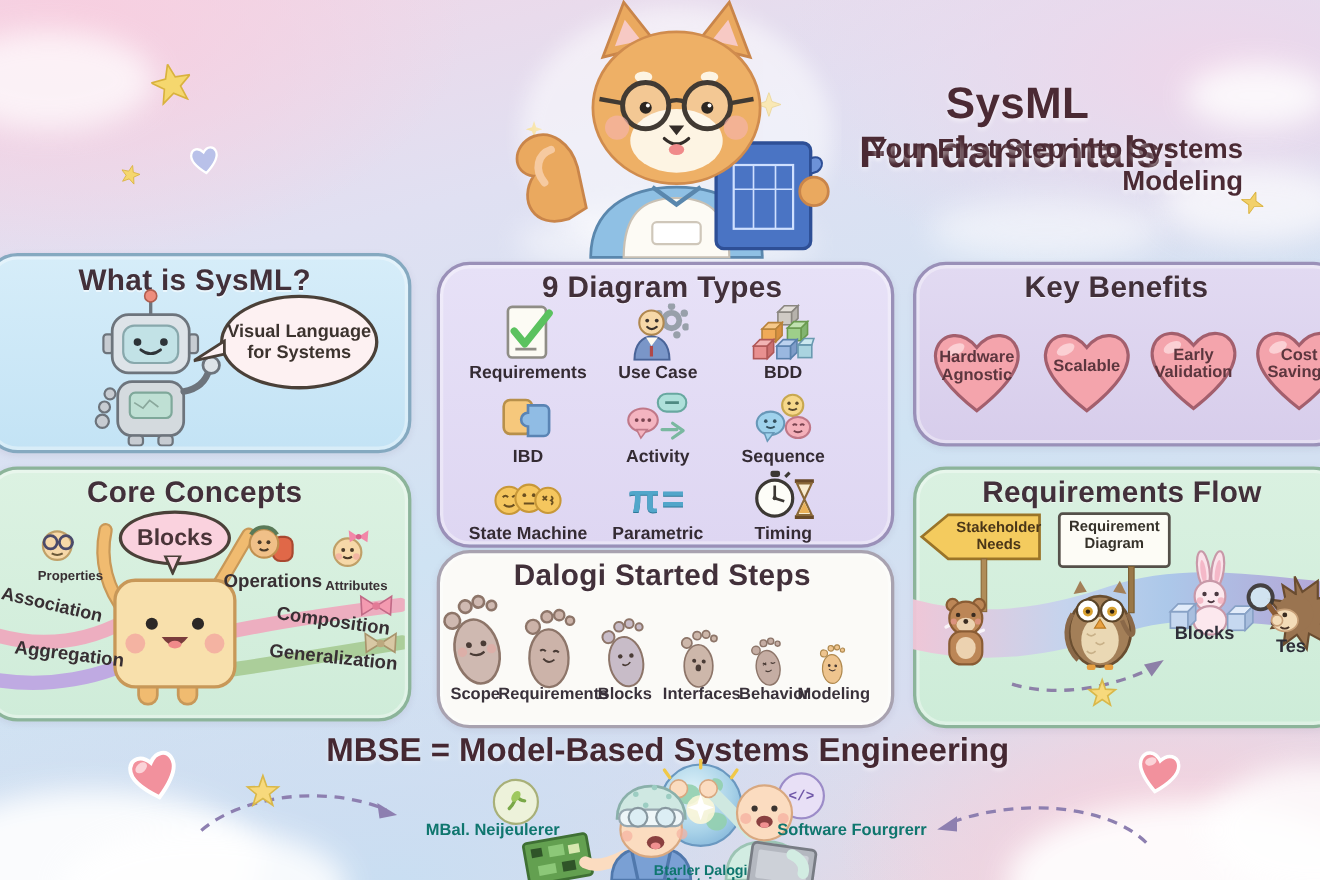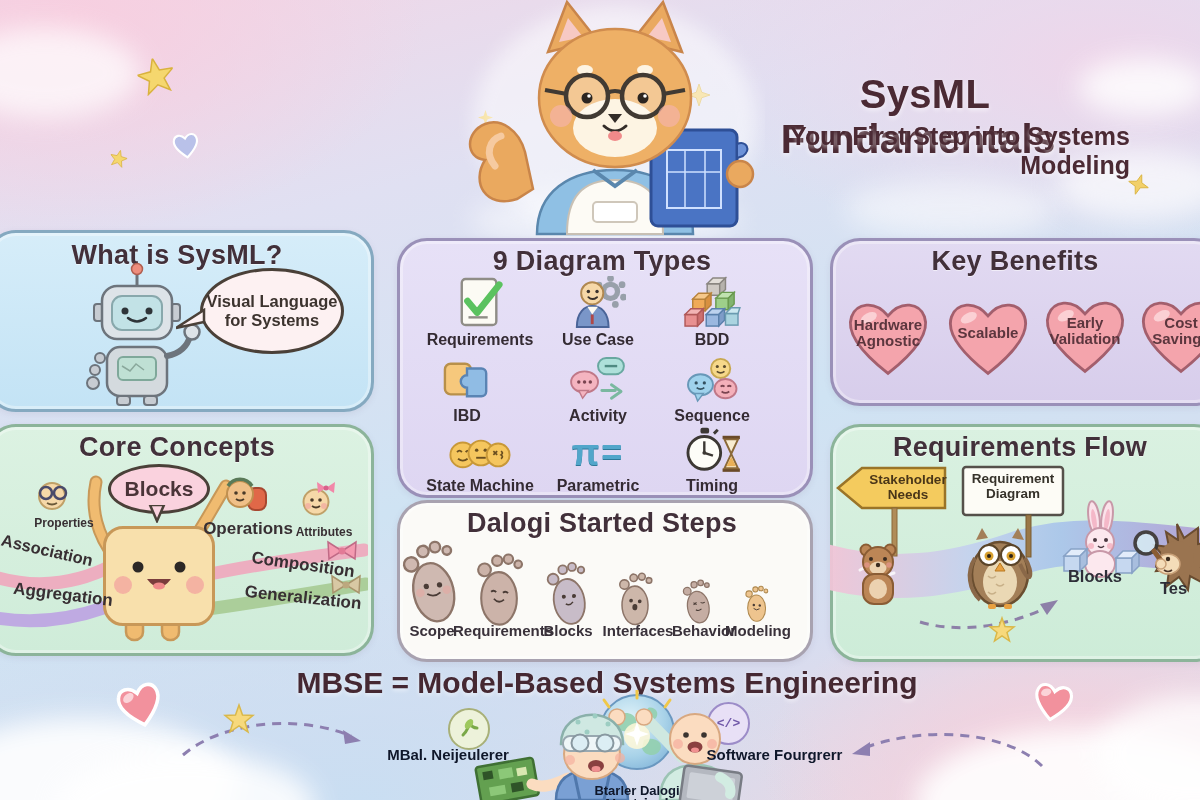--- a/index.html
+++ b/index.html
@@ -21,21 +21,21 @@
   .cell{position:absolute;width:130px;text-align:center;}
   .cell .ic{height:56px;display:flex;align-items:flex-end;justify-content:center;}
   .cell .cl{font-weight:bold;font-size:16px;color:#342b33;margin-top:3px;}
   .heart{position:absolute;width:96px;height:88px;}
   .heart .txt{position:absolute;left:0;top:8px;width:96px;height:66px;display:flex;flex-direction:column;align-items:center;justify-content:center;font-weight:bold;font-size:15px;color:#5c363e;line-height:1.05;}
   .bubble{position:absolute;background:#fdf1f2;border:3px solid #4a4038;border-radius:50%;display:flex;flex-direction:column;align-items:center;justify-content:center;font-weight:bold;color:#3c332e;}
   .pi-glyph{font-weight:bold;font-size:36px;color:#52a6ca;text-shadow:0 1px 0 #2e7898;letter-spacing:2px;}
   .code-glyph{font-family:"Liberation Mono",monospace;font-weight:bold;font-size:13px;color:#7058a8;}
   .step-lbl{position:absolute;width:110px;top:622px;text-align:center;font-weight:bold;font-size:15px;color:#39313a;}
   .sign-txt{position:absolute;text-align:center;font-weight:bold;line-height:1.1;}
-  .footer-lbl{position:absolute;text-align:center;font-weight:bold;color:#0f172a;}
+  .footer-lbl{position:absolute;text-align:center;font-weight:bold;color:#0f766e;}
 </style>
 </head>
 <body>
 
 <div class="cloud" style="left:-50px;top:28px;width:190px;height:90px;opacity:.7;"></div>
 <div class="cloud" style="left:1078px;top:58px;width:130px;height:58px;opacity:.8;"></div>
 <div class="cloud" style="left:1055px;top:150px;width:170px;height:70px;opacity:.65;"></div>
 <div class="cloud" style="left:845px;top:180px;width:210px;height:58px;opacity:.5;"></div>
 <div class="cloud" style="left:470px;top:190px;width:270px;height:60px;opacity:.5;"></div>
 <div class="cloud" style="left:-70px;top:718px;width:310px;height:140px;opacity:.9;"></div>
@@ -228,21 +228,21 @@
       <g stroke="#6a9ab0">
             <rect x="43" y="39" width="13" height="12" fill="#aad4e0"></rect>
             <polygon points="43,39 49,33 58,33 56,39" fill="#cce8f0"></polygon>
           </g>
     </g>
   </svg>
     </div>
   <div class="cl">BDD</div>
 </div>
 
-<div class="cell" style="left:402px;top:348px;">
+<div class="cell" style="left:415px;top:348px;">
   <div class="ic">
       <svg width="54" height="48" viewBox="0 0 54 50">
     <rect x="4" y="8" width="27" height="32" rx="6" fill="#f6c87c" stroke="#b8904a" stroke-width="2.5"></rect>
     <path d="M27,13 h15 a5,5 0 0 1 5,5 v19 a5,5 0 0 1 -5,5 h-15 v-9 a6.5,6.5 0 0 1 0,-13 z" fill="#90bce4" stroke="#5a84b4" stroke-width="2.5"></path>
   </svg>
     </div>
   <div class="cl">IBD</div>
 </div>
 <div class="cell" style="left:533px;top:348px;">
   <div class="ic">

